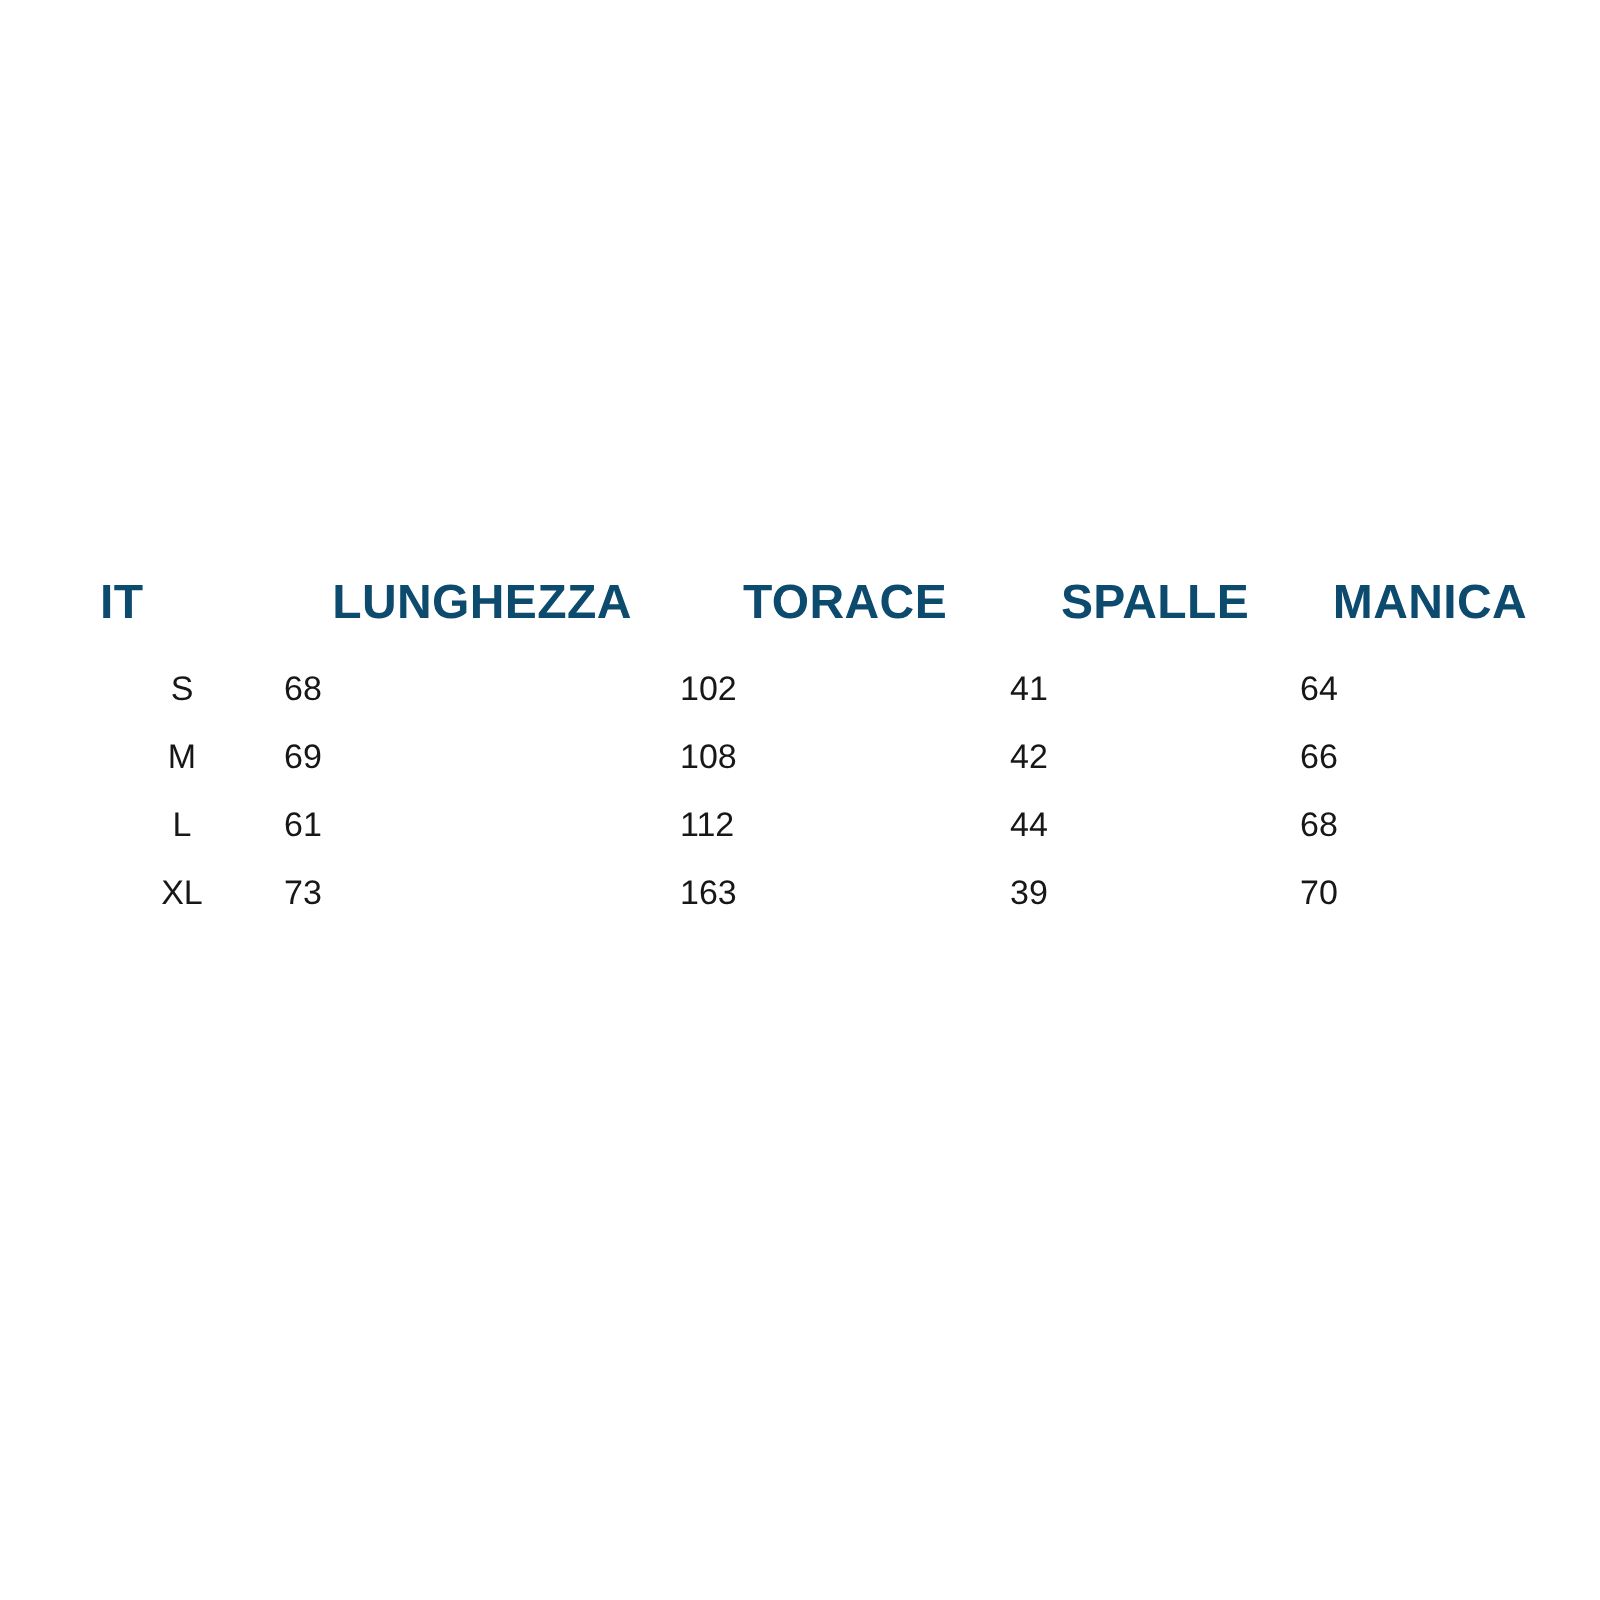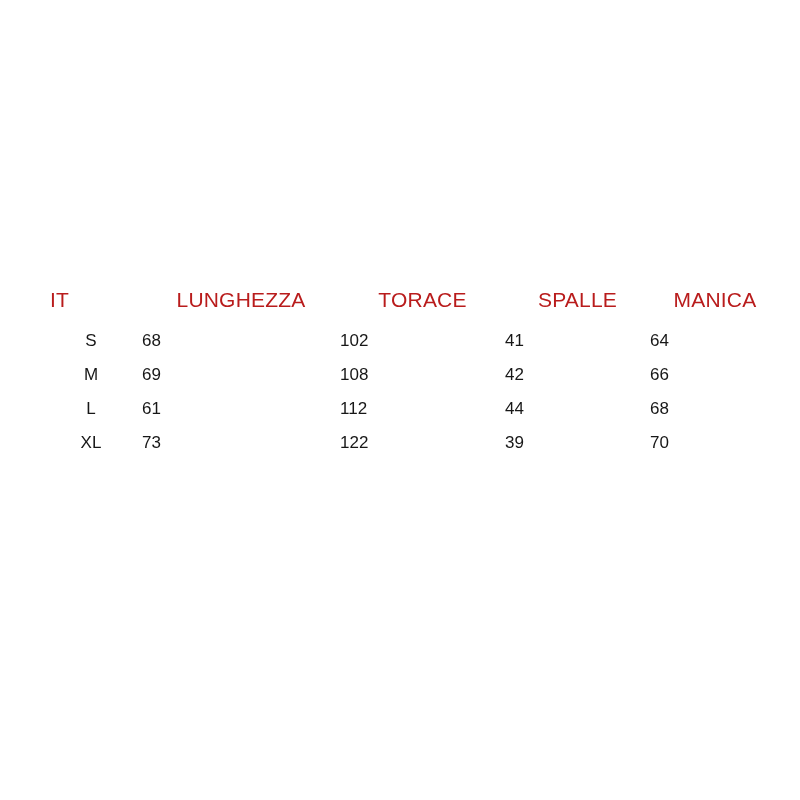--- a/index.html
+++ b/index.html
@@ -22,24 +22,24 @@
   }
   .size-table {
     position: absolute;
     left: 40px;
     top: 288px;
     width: 730px;
     border-collapse: collapse;
     table-layout: fixed;
   }
   .size-table th {
-    font-weight: normal;
-    font-size: 21px;
+    font-weight: bold;
+    font-size: 24px;
     letter-spacing: 0.2px;
-    color: #b91c1c;
+    color: #0c4a6e;
     padding: 0 0 12px 0;
     text-align: center;
     white-space: nowrap;
   }
   .size-table td {
     font-size: 17px;
     color: #171717;
     padding: 7px 0;
     white-space: nowrap;
   }
@@ -85,19 +85,19 @@
       <tr>
         <td class="col-size">L</td>
         <td class="col-a">61</td>
         <td class="col-b">112</td>
         <td class="col-c">44</td>
         <td class="col-d">68</td>
       </tr>
       <tr>
         <td class="col-size">XL</td>
         <td class="col-a">73</td>
-        <td class="col-b">122</td>
+        <td class="col-b">163</td>
         <td class="col-c">39</td>
         <td class="col-d">70</td>
       </tr>
     </tbody>
   </table>
 </div>
 
 </body></html>

